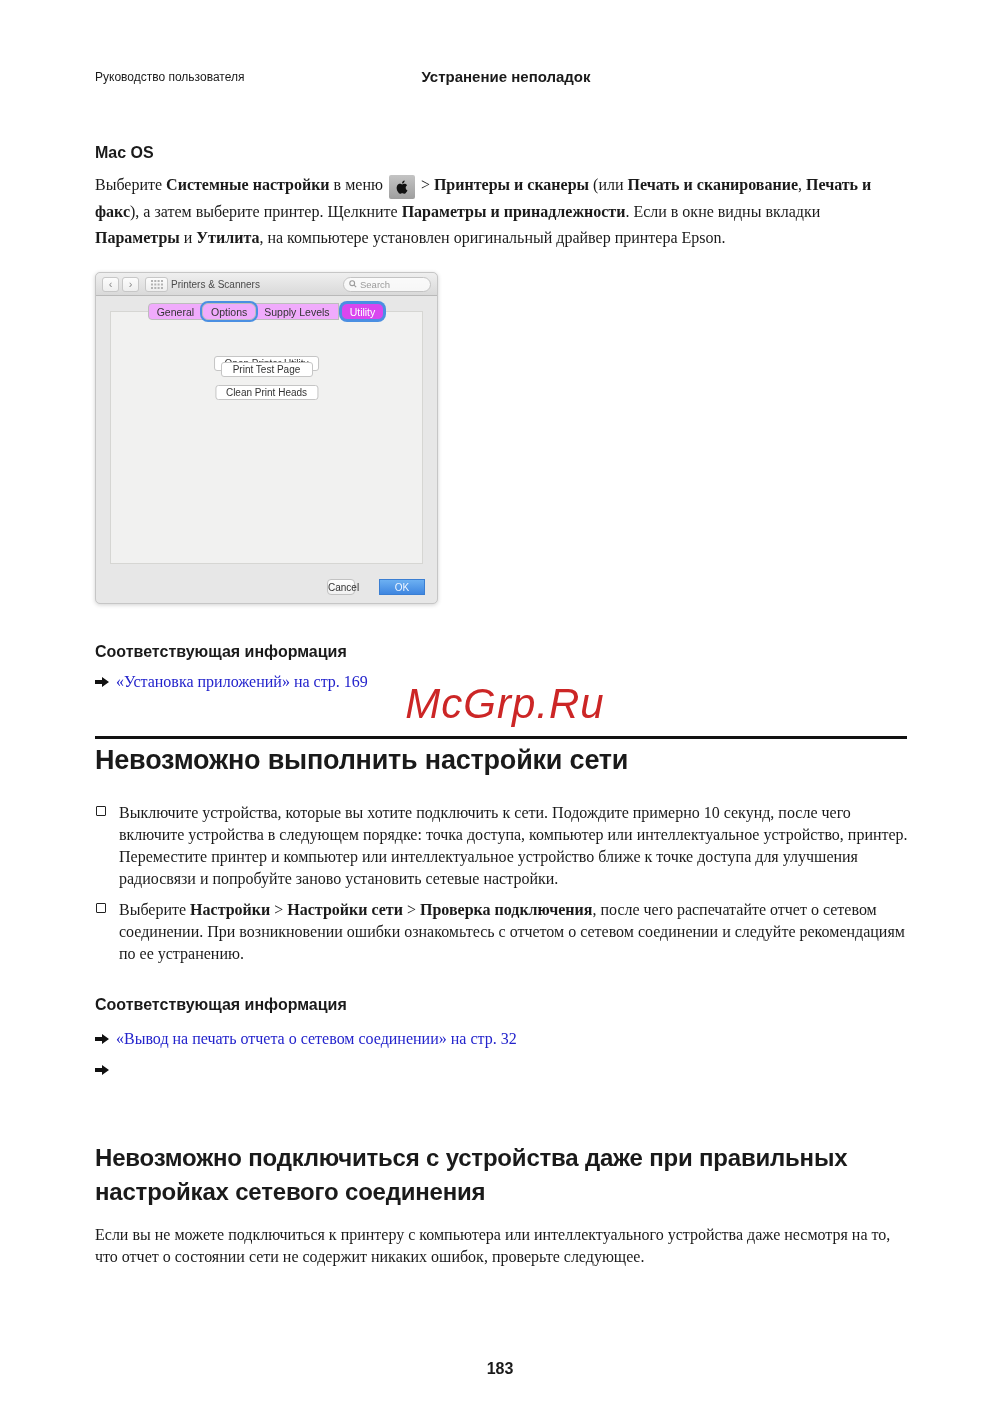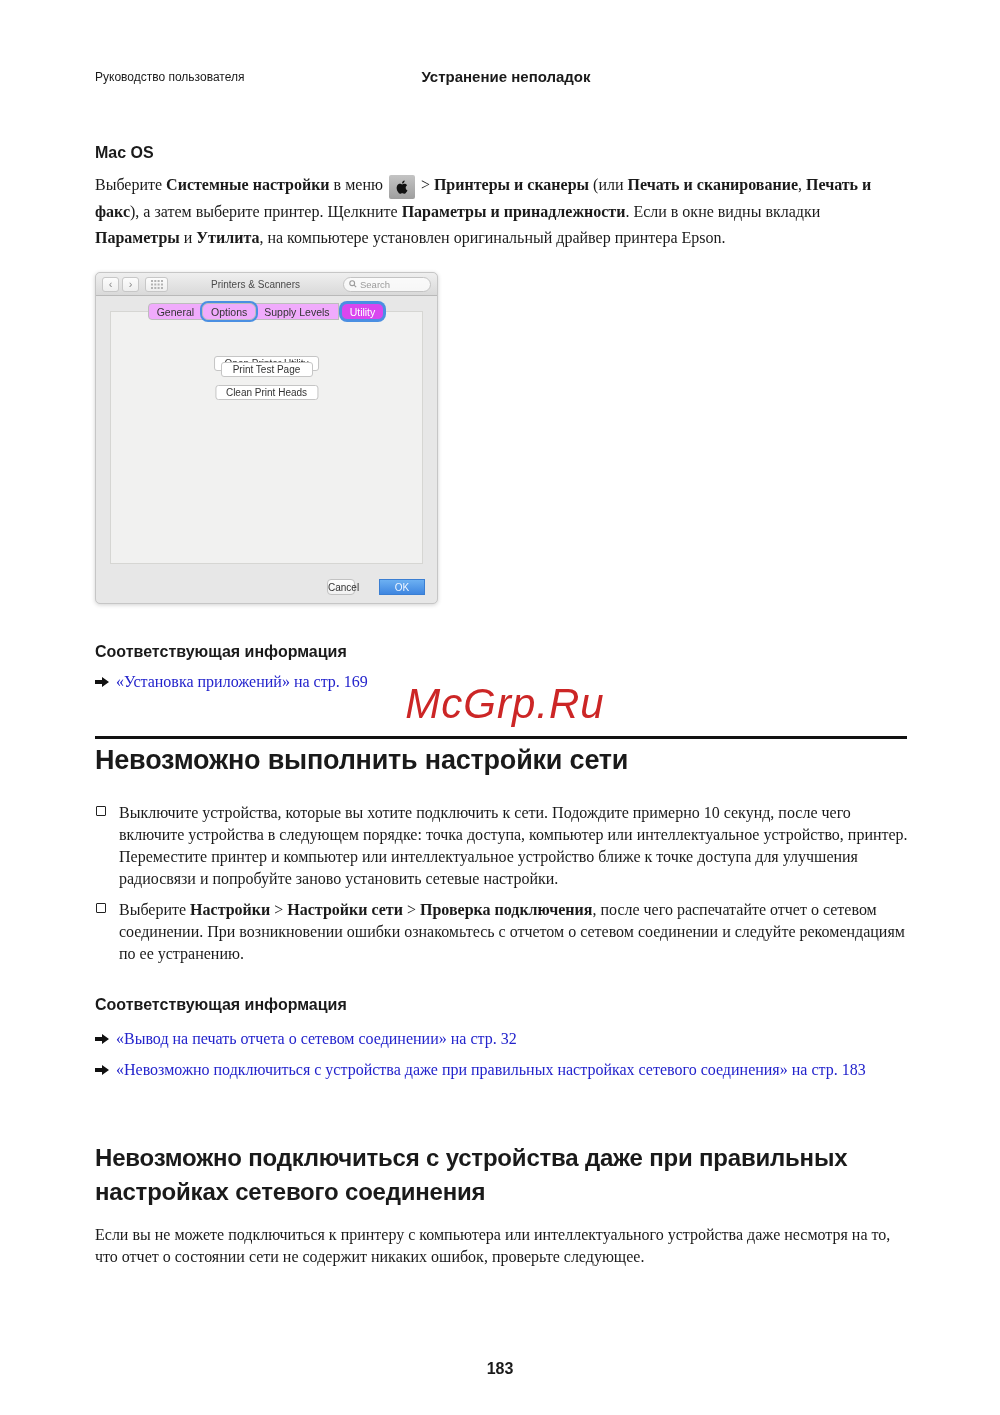--- a/index.html
+++ b/index.html
@@ -39,21 +39,21 @@
   }
   .tb-btn {
     height:15px; border-radius:3px; border:1px solid #c7c7c7;
     background:linear-gradient(#fcfcfc,#eeeeee); color:#8a8a8a;
     display:flex; align-items:center; justify-content:center;
     font-size:11px; line-height:1;
   }
   .tb-nav { width:17px; }
   .tb-grid { width:23px; margin-left:3px; }
   .tb-grid svg { width:12px; height:9px; }
-  .tb-title { flex:1; text-align:center; font-size:10px; color:#4a4a4a; }
+  .tb-title { flex:1; font-size:10px; color:#4a4a4a; }
   .tb-search {
     width:88px; height:15px; border:1px solid #c3c3c3; border-radius:8px;
     background:rgba(255,255,255,.75); display:flex; align-items:center;
     padding:0 5px; gap:3px; color:#9b9b9b; font-size:9.5px;
   }
   .tb-search svg { width:8px; height:8px; stroke:#9b9b9b; fill:none; stroke-width:1.4; }
 
   .panel {
     position:absolute; left:14px; top:38px; width:313px; height:253px;
     background:#f1f1f0; border:1px solid #d6d6d3;
@@ -218,18 +218,18 @@
 <div class="abs bullet b1"><span class="sq"></span><span>Выключите устройства, которые вы хотите подключить к сети. Подождите примерно 10 секунд, после чего включите устройства в следующем порядке: точка доступа, компьютер или интеллектуальное устройство, принтер. Переместите принтер и компьютер или интеллектуальное устройство ближе к точке доступа для улучшения радиосвязи и попробуйте заново установить сетевые настройки.</span></div>
 
 <div class="abs bullet b2"><span class="sq"></span><span>Выберите </span><b>Настройки</b><span> &gt; </span><b>Настройки сети</b><span> &gt; </span><b>Проверка подключения</b><span>, после чего распечатайте отчет о сетевом соединении. При возникновении ошибки ознакомьтесь с отчетом о сетевом соединении и следуйте рекомендациям по ее устранению.</span></div>
 
 <div class="abs rel-h rel2-h">Соответствующая информация</div>
 <div class="abs link-line l2"><span class="arrow-ico"><svg viewBox="0 0 14 12">
         <path d="M0 4 H7 V1.1 L14 6 L7 10.9 V8 H0 Z"></path>
       </svg></span><a>«Вывод на печать отчета о сетевом соединении» на стр. 32</a></div>
 <div class="abs link-line l3"><span class="arrow-ico"><svg viewBox="0 0 14 12">
         <path d="M0 4 H7 V1.1 L14 6 L7 10.9 V8 H0 Z"></path>
-      </svg></span><a>«Невозможно подключиться с устройства даже при правильных настройках сетевого соединения» на стр. 183</a></div>
+      </svg></span></div>
 
 <div class="abs h2">Невозможно подключиться с устройства даже при правильных настройках сетевого соединения</div>
 <p class="abs par2">Если вы не можете подключиться к принтеру с компьютера или интеллектуального устройства даже несмотря на то, что отчет о состоянии сети не содержит никаких ошибок, проверьте следующее.</p>
 
 <div class="abs pageno">183</div>
 
 </body></html>

